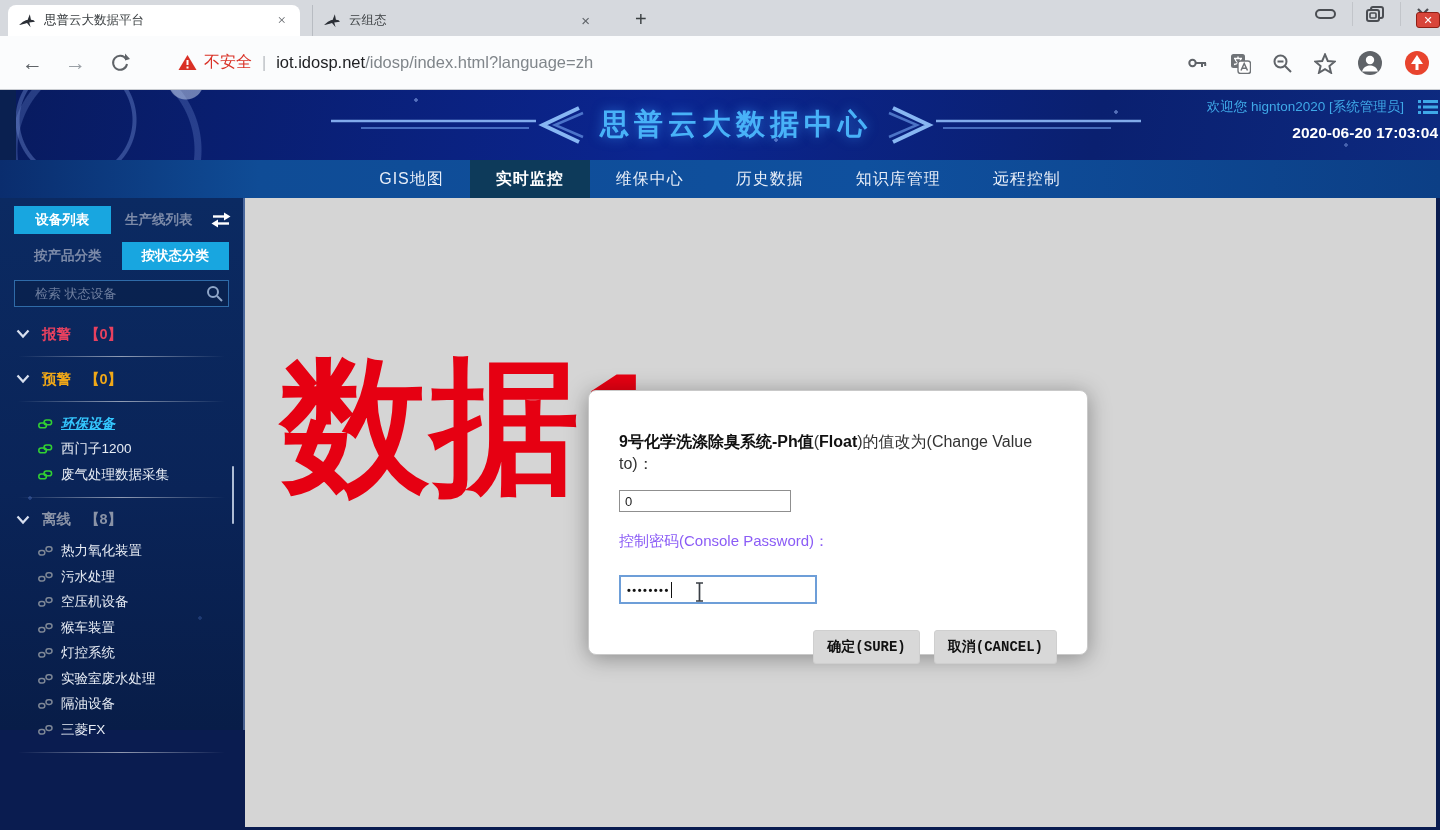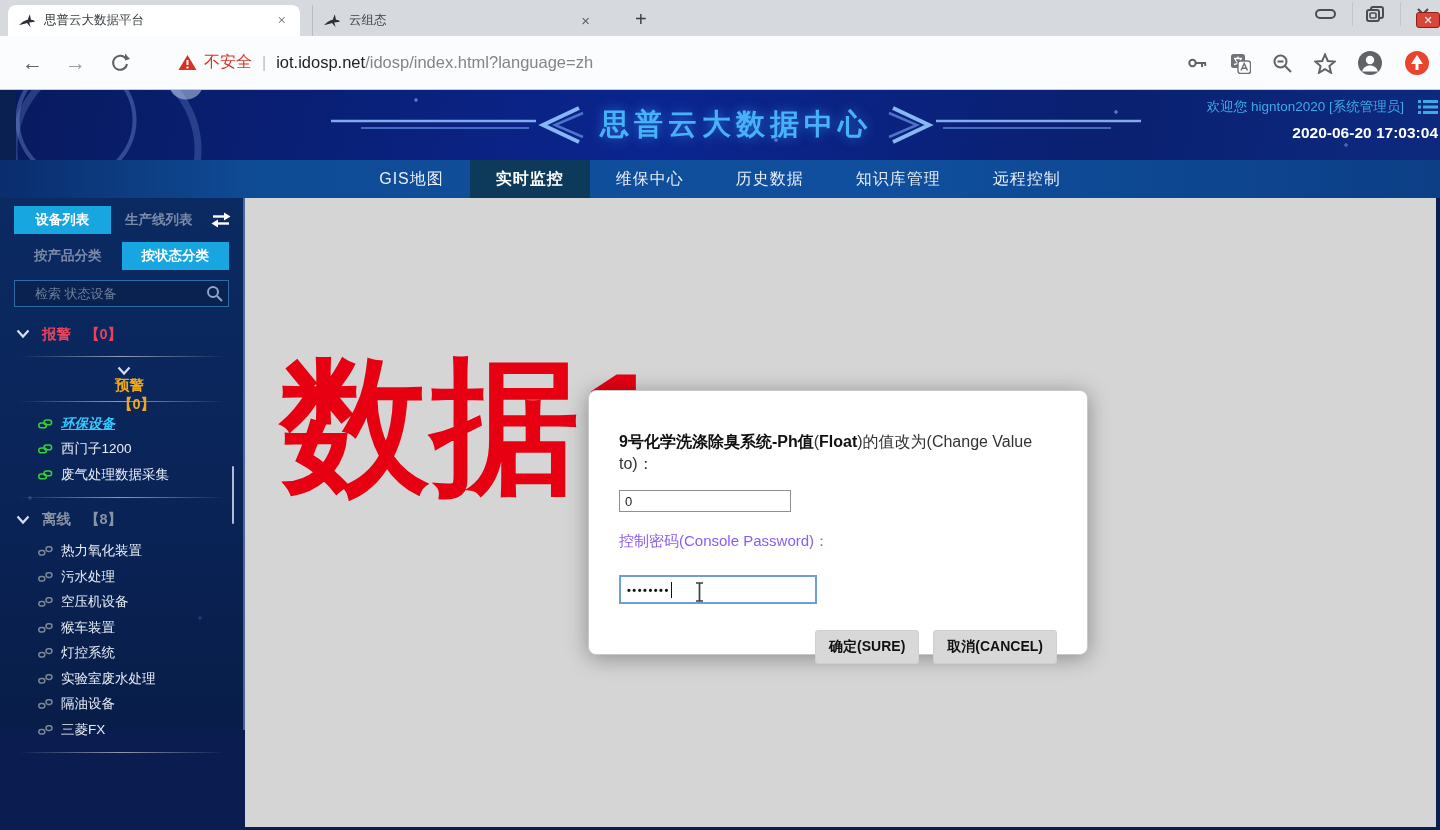--- a/index.html
+++ b/index.html
@@ -77,40 +77,40 @@
   .swap-btn { width:24px; flex:0 0 auto; display:flex; justify-content:flex-end; }
   .search-wrap { position:relative; margin:10px 14px 0 14px; }
   .search-input { width:100%; height:27px; background:rgba(8,30,70,.6); border:1px solid #2f6ba8; color:#c7d2e6; font-size:13px; padding:0 28px 0 20px; outline:none; }
   .search-input::placeholder { color:#6f7f9f; }
   .search-ico { position:absolute; right:6px; top:5px; }
   .tree { margin-top:14px; }
   .tree-divider { height:1px; margin:9px 18px; background:linear-gradient(90deg,transparent,rgba(255,255,255,.55),transparent); }
   .group-hd { display:flex; align-items:center; height:26px; padding-left:16px; font-size:14.5px; font-weight:bold; margin:6px 0; }
   .group-hd .chev { margin-right:12px; display:flex; }
   .group-hd .gcount { margin-left:14px; }
-  .g-alarm { color:#e8415f; } .g-warn { color:#f0a818;flex-direction:column; } .g-online { color:#32d232; } .g-offline { color:#8a93a6; }
+  .g-alarm { color:#e8415f; } .g-warn { color:#f0a818; } .g-online { color:#32d232; } .g-offline { color:#8a93a6; }
   .leaf { display:flex; align-items:center; height:25.5px; padding-left:38px; font-size:13.5px; color:#e8edf5; }
   .leaf .lnk { margin-right:8px; display:flex; }
   .leaf.selected { color:#35c8ff; font-style:italic; text-decoration:underline; font-weight:bold; }
   .side-scroll { position:absolute; right:9px; top:268px; width:2px; height:58px; background:rgba(230,240,255,.75); border-radius:2px; }
 
   
   .big-red { position:absolute; left:36px; top:150px; font-size:148px; font-weight:bold; color:#e60012; letter-spacing:2px; line-height:1.05; white-space:nowrap; }
 
   .dialog { position:absolute; left:343px; top:192px; width:500px; height:265px; background:#fff; border:1px solid #c9c9c9; border-radius:8px; box-shadow:0 3px 22px rgba(0,0,0,.35); padding:40px 30px 0 30px; z-index:5; }
   .dlg-title { font-size:16px; color:#333; line-height:1.35; }
   .dlg-title b { color:#111; }
   .dlg-input-value { margin-top:16px; width:172px; height:22px; font-size:13px; padding:1px 5px; border:1px solid #8f8f8f; color:#222; outline:none; }
   .dlg-label { margin-top:20px; font-size:15px; color:#8b5cf6; }
   .pwd-box { position:relative; margin-top:24px; width:198px; height:29px; border:2px solid #6d9ed8; background:#fff; display:flex; align-items:center; padding-left:6px; }
   .pwd-dots { font-size:11px; font-weight:bold; letter-spacing:1.5px; color:#111; }
   .pwd-caret { width:1px; height:16px; background:#111; margin-left:1px; }
   .ibeam { position:absolute; left:72px; top:4px; }
   .dlg-buttons { display:flex; justify-content:flex-end; gap:14px; margin-top:26px; }
-  .dlg-btn { background:#d8d8d8; border:1px solid #cfcfcf; border-radius:3px; font-size:14px; font-weight:bold; color:#111; padding:7px 13px; font-family:Liberation Sans, sans-serif; }
+  .dlg-btn { background:#d8d8d8; border:1px solid #cfcfcf; border-radius:3px; font-size:14px; font-weight:bold; color:#111; padding:7px 13px; font-family:Liberation Mono, monospace; }
 </style>
 </head>
 <body>
 
 <div class="screen">
 
   <div class="chrome">
     <div class="tabstrip">
       <div class="tab active">
         <svg class="favicon" viewBox="0 0 16 16">

